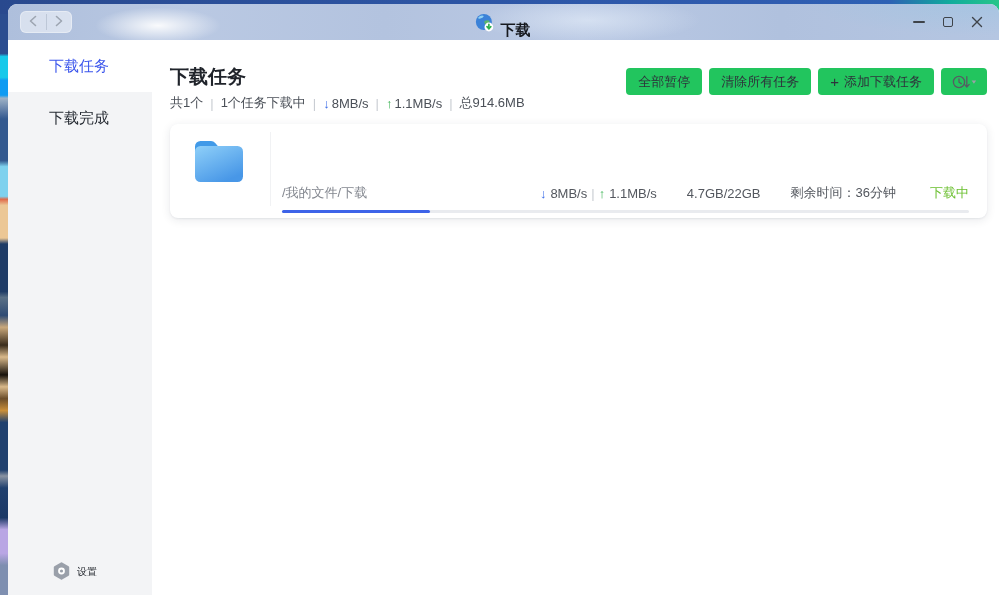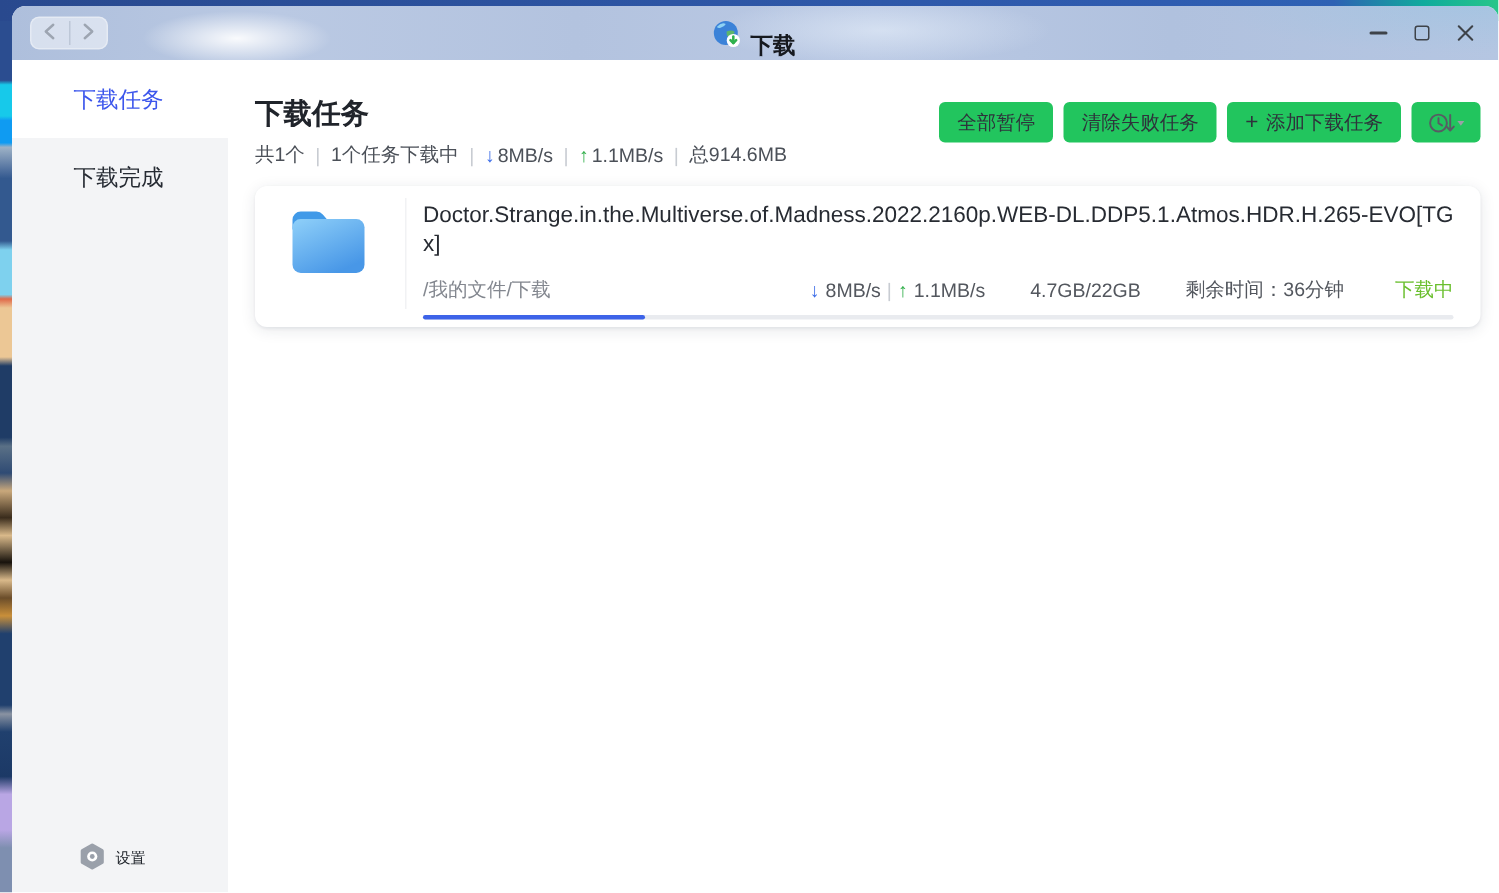--- a/index.html
+++ b/index.html
@@ -190,21 +190,21 @@
               <span class="arrow-up">↑</span>
               <span>1.1MB/s</span>
             </span>
             <span class="sep">|</span>
             <span>总914.6MB</span>
           </div>
         </div>
 
         <div class="toolbar">
           <button class="tb-btn">全部暂停</button>
-          <button class="tb-btn">清除失败任务</button>
+          <button class="tb-btn">清除所有任务</button>
           <button class="tb-btn">
             <span class="plus-glyph">+</span>
             <span>添加下载任务</span>
           </button>
           <button class="tb-btn tb-icon-btn">
             <span style="display:flex;">
               <svg width="25" height="16" viewBox="0 0 25 16">
                 <circle cx="7" cy="8" r="5.6" fill="none" stroke="#575c63" stroke-width="1.3"></circle>
                 <path d="M7 4.8 V8.2 L9.3 9.6" fill="none" stroke="#575c63" stroke-width="1.3" stroke-linecap="round"></path>
                 <path d="M14.8 2.6 V12.6 M12.4 10.4 L14.8 13 L17.2 10.4" fill="none" stroke="#575c63" stroke-width="1.3" stroke-linecap="round" stroke-linejoin="round"></path>
@@ -224,21 +224,20 @@
                 <stop offset="1" stop-color="#4897e7"></stop>
               </linearGradient>
             </defs>
             <path d="M5 16 V9.5 A5.5 5.5 0 0 1 10.5 4 h10.5 a5.5 5.5 0 0 1 4.2 2 l5.2 6 z" fill="#419ae8"></path>
             <rect x="5" y="9" width="48" height="36" rx="5.5" fill="url(#foldGrad)"></rect>
           </svg>
         </div>
         <div class="card-divider"></div>
 
         <div class="task-main">
-          <div class="filename">Doctor.Strange.in.the.Multiverse.of.Madness.2022.2160p.WEB-DL.DDP5.1.Atmos.HDR.H.265-EVO[TGx]</div>
 
           <div class="meta-row">
             <span class="path">/我的文件/下载</span>
             <span class="speed-group">
               <span class="arrow-down">↓</span>
               <span>8MB/s</span>
               <span class="sep">|</span>
               <span class="arrow-up">↑</span>
               <span>1.1MB/s</span>
             </span>

